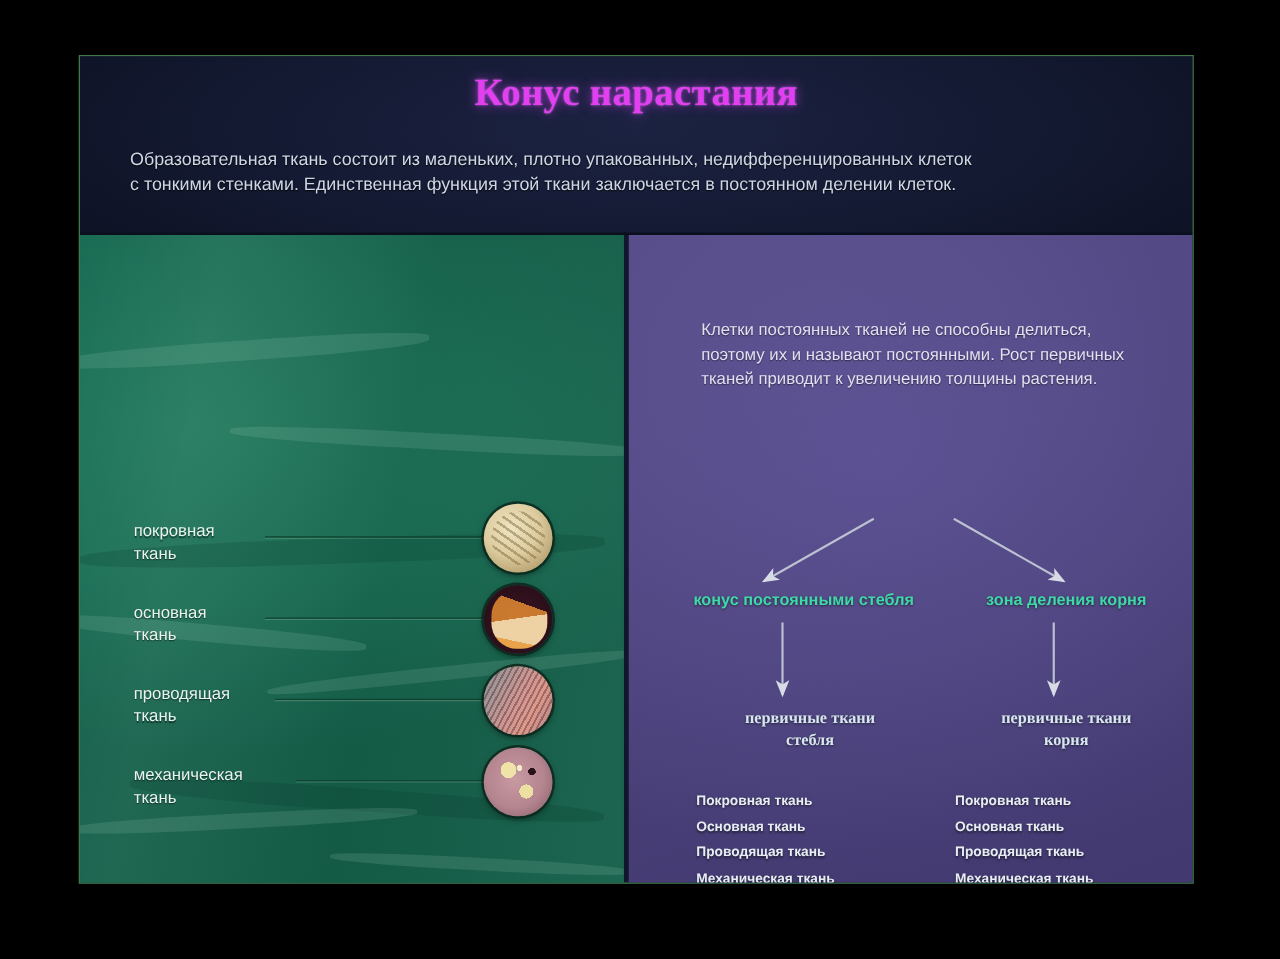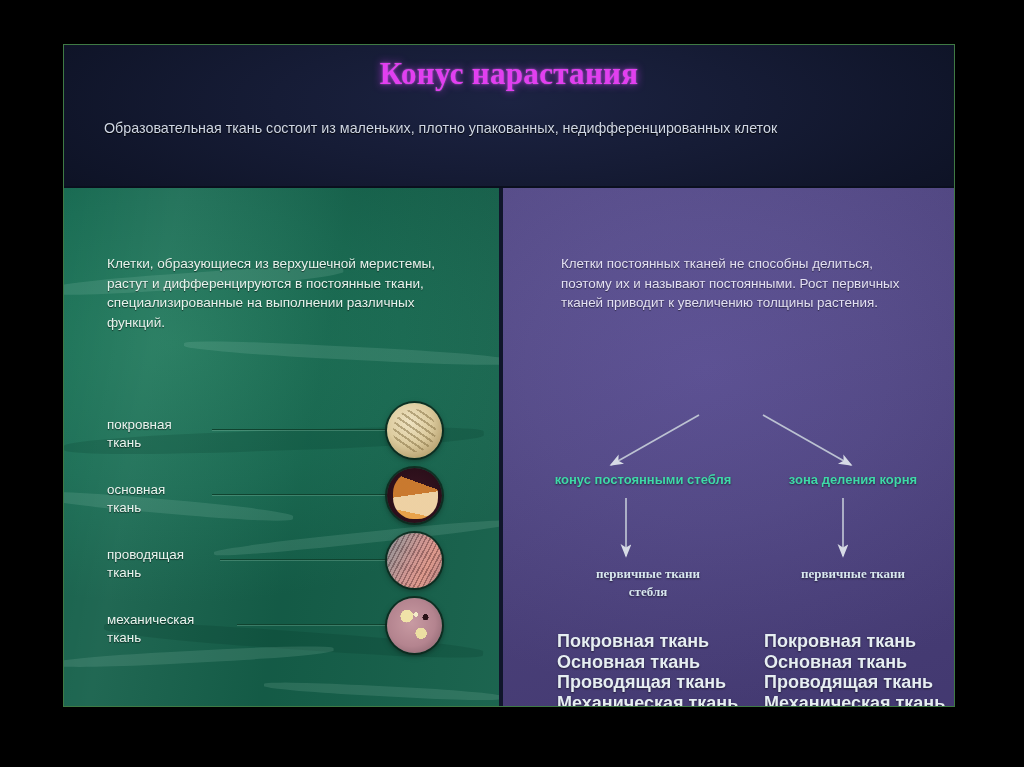--- a/index.html
+++ b/index.html
@@ -116,52 +116,52 @@
   #n-stem{left:15px;top:283px;width:250px;}
   #n-root{left:240px;top:283px;width:220px;}
 
   .lightnode{position:absolute;color:#d8e7ef;font-weight:bold;font-size:13px;line-height:18px;
              text-align:center;text-shadow:0 1px 2px rgba(0,0,0,.55);font-family:Liberation Serif, serif;}
   #n-ptstem{left:45px;top:377px;width:200px;}
   #n-ptroot{left:255px;top:377px;width:190px;}
 
   .arrowsvg{position:absolute;left:0;top:0;width:451px;height:520px;pointer-events:none;}
 
-  .tissuelist{position:absolute;font-weight:bold;font-size:18px;line-height:20.5px;color:#e6eef2;
+  .tissuelist{position:absolute;font-weight:bold;font-size:11px;line-height:20.5px;color:#e6eef2;
               text-shadow:0 1px 2px rgba(0,0,0,.55);}
   #list-stem{left:54px;top:443px;width:200px;}
   #list-root{left:261px;top:443px;width:200px;}
 </style>
 </head>
 <body>
 
 <div id="slide">
   <div id="frame">
 
     <div id="header">
       <div id="title">Конус нарастания</div>
       <div id="intro">
         <div>Образовательная ткань состоит из маленьких, плотно упакованных, недифференцированных клеток</div>
+        <div>с тонкими стенками. Единственная функция этой ткани заключается в постоянном делении клеток.</div>
       </div>
     </div>
 
     <div id="panels">
 
       <div id="leftpanel">
         <div class="wash"></div>
         <div class="streak" style="left:-20px;top:95px;width:300px;height:16px;transform:rotate(-4deg);"></div>
         <div class="streak" style="left:120px;top:150px;width:330px;height:13px;transform:rotate(3deg);"></div>
         <div class="streakd" style="left:0px;top:250px;width:420px;height:20px;transform:rotate(-2deg);"></div>
         <div class="streak" style="left:-30px;top:300px;width:260px;height:14px;transform:rotate(5deg);"></div>
         <div class="streak" style="left:150px;top:360px;width:300px;height:11px;transform:rotate(-6deg);"></div>
         <div class="streakd" style="left:40px;top:430px;width:380px;height:18px;transform:rotate(4deg);"></div>
         <div class="streak" style="left:-10px;top:470px;width:280px;height:12px;transform:rotate(-3deg);"></div>
         <div class="streak" style="left:200px;top:492px;width:240px;height:10px;transform:rotate(3deg);"></div>
 
-        <div id="lp-p1" class="lp-text">Клетки, образующиеся из верхушечной меристемы, растут и дифференцируются в постоянные ткани, специализированные на выполнении различных функций.</div>
 
         <div class="trow" style="top:228px;">
           <div class="lbl">
             <div>покровная</div>
             <div>ткань</div>
           </div>
           <div class="line" style="left:105px;top:13px;width:212px;"></div>
           <div class="circ mg1" style="left:280px;top:-13px;"></div>
         </div>
 
@@ -210,20 +210,21 @@
 
         <div id="n-stem" class="tealnode">конус постоянными стебля</div>
         <div id="n-root" class="tealnode">зона деления корня</div>
 
         <div id="n-ptstem" class="lightnode">
           <div>первичные ткани</div>
           <div>стебля</div>
         </div>
         <div id="n-ptroot" class="lightnode">
           <div>первичные ткани</div>
+          <div>корня</div>
         </div>
 
         <div id="list-stem" class="tissuelist">
           <div>Покровная ткань</div>
           <div>Основная ткань</div>
           <div>Проводящая ткань</div>
           <div>Механическая ткань</div>
         </div>
         <div id="list-root" class="tissuelist">
           <div>Покровная ткань</div>

